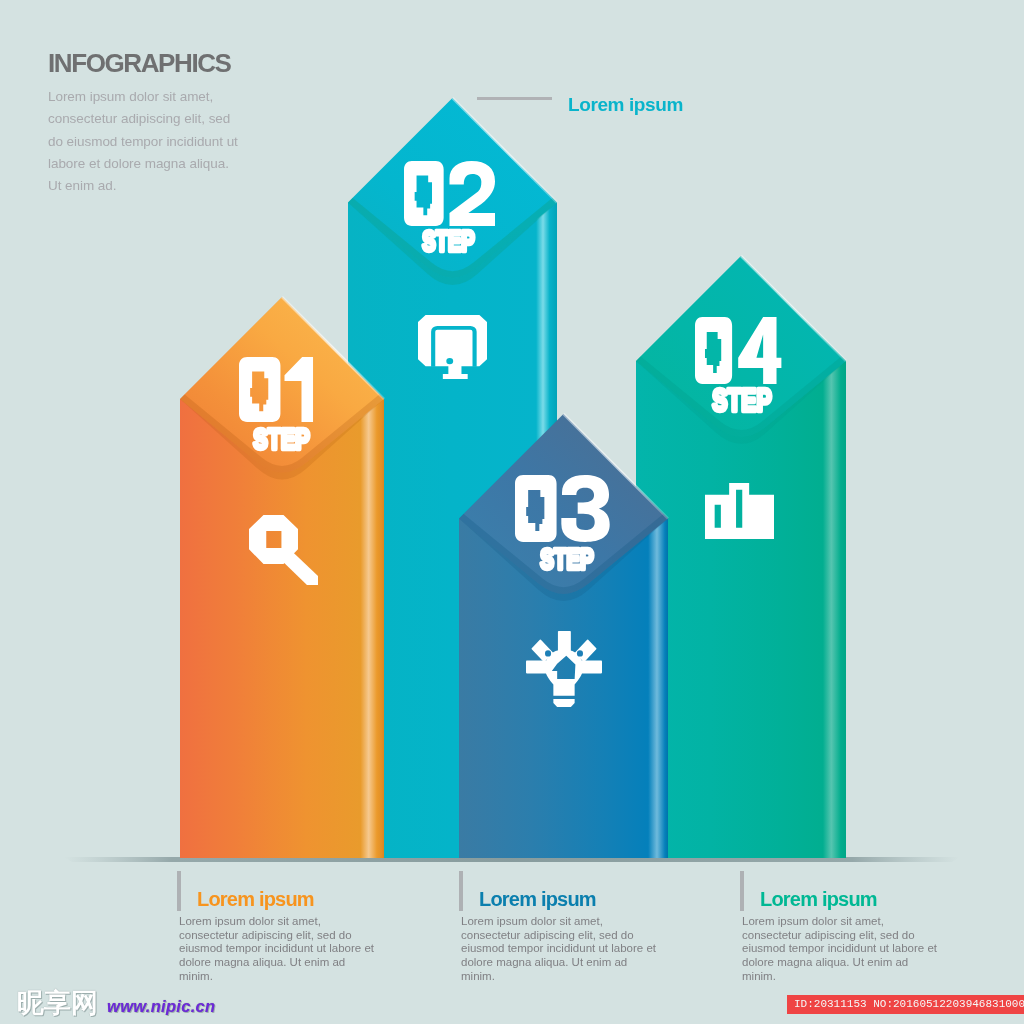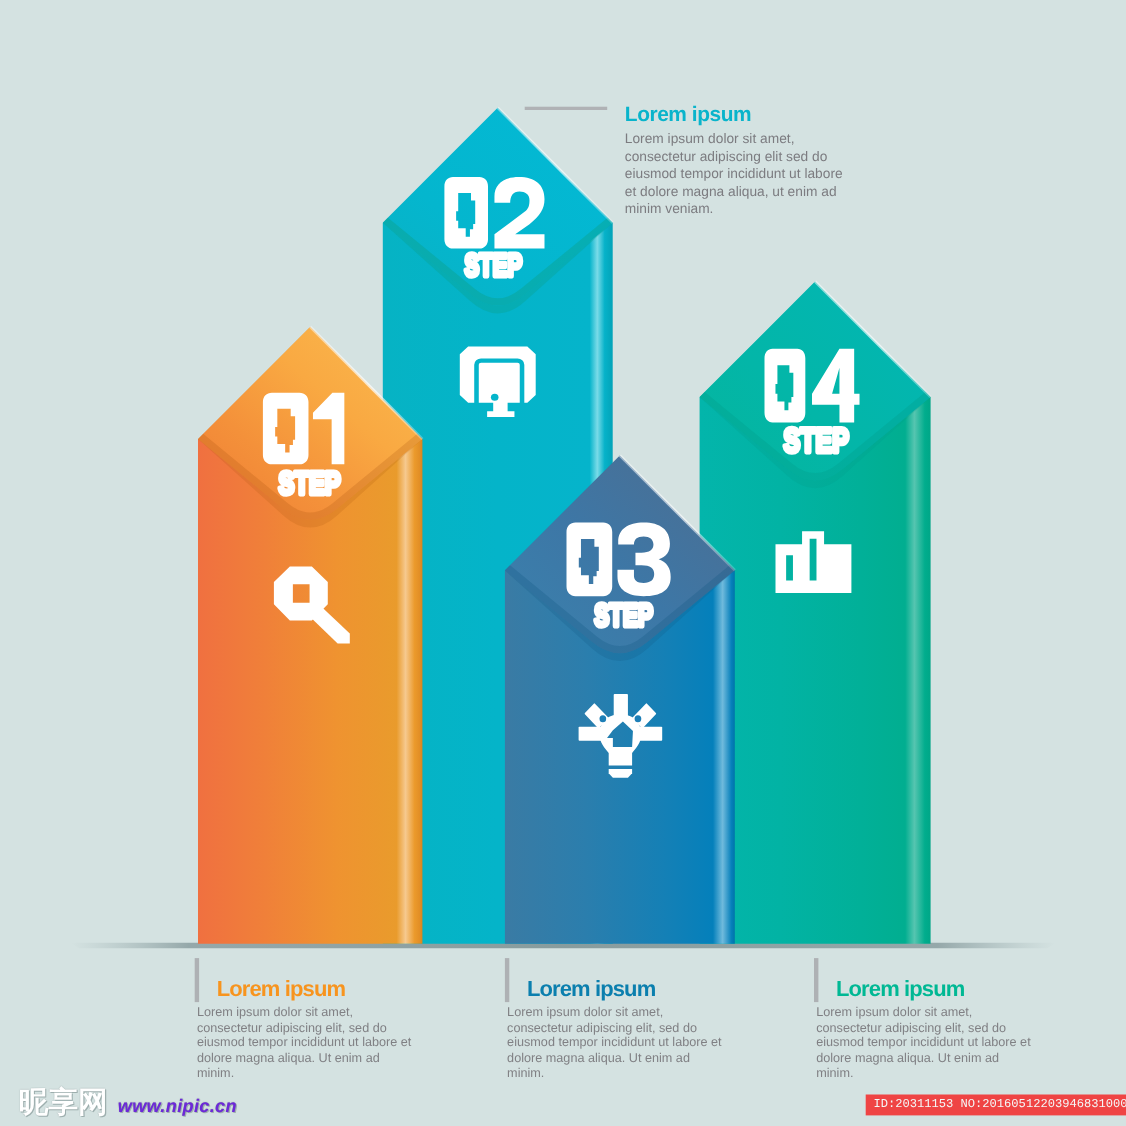--- a/index.html
+++ b/index.html
@@ -235,25 +235,28 @@
           </g>
           <text x="281.5" y="449.0" text-anchor="middle" fill="#ffffff" stroke="#ffffff" stroke-width="4.5" stroke-linejoin="round" paint-order="stroke" font-family="Liberation Sans, sans-serif" font-size="29" font-weight="bold" textLength="56.5" lengthAdjust="spacingAndGlyphs">STEP</text>
           <g fill="#ffffff" transform="translate(249.0 515.0) scale(0.6900 0.7000)">
             <path d="M55 45 L100 87 V100 H84 L41 59 Z"></path>
             <path fill-rule="evenodd" d="M21 0 H50 L71 20 V49 L50 70 H21 L0 49 V20 Z M25 23 H47 V47 H25 Z"></path>
           </g>
         </g>
     </g>
   </svg>
 
+  <div class="abs blk" id="hdr">
+    <div class="h-title">INFOGRAPHICS</div>
+    <div class="h-body">Lorem ipsum dolor sit amet, consectetur adipiscing elit, sed do eiusmod tempor incididunt ut labore et dolore magna aliqua. Ut enim ad.</div>
+  </div>
 
   <div class="abs" id="lead"></div>
   <div class="abs blk" id="callout">
     <div class="c-title">Lorem ipsum</div>
-    <div class="c-body">Lorem ipsum dolor sit amet, consectetur adipiscing elit sed do eiusmod tempor incididunt ut labore et dolore magna aliqua, ut enim ad minim veniam.</div>
   </div>
 
   <div class="abs fn" id="fn0">
     <span class="fn-tick"></span>
     <div class="fn-title">Lorem ipsum</div>
     <div class="fn-body">Lorem ipsum dolor sit amet, consectetur adipiscing elit, sed do eiusmod tempor incididunt ut labore et dolore magna aliqua. Ut enim ad minim.</div>
   </div>
   <div class="abs fn" id="fn1">
     <span class="fn-tick"></span>
     <div class="fn-title">Lorem ipsum</div>

